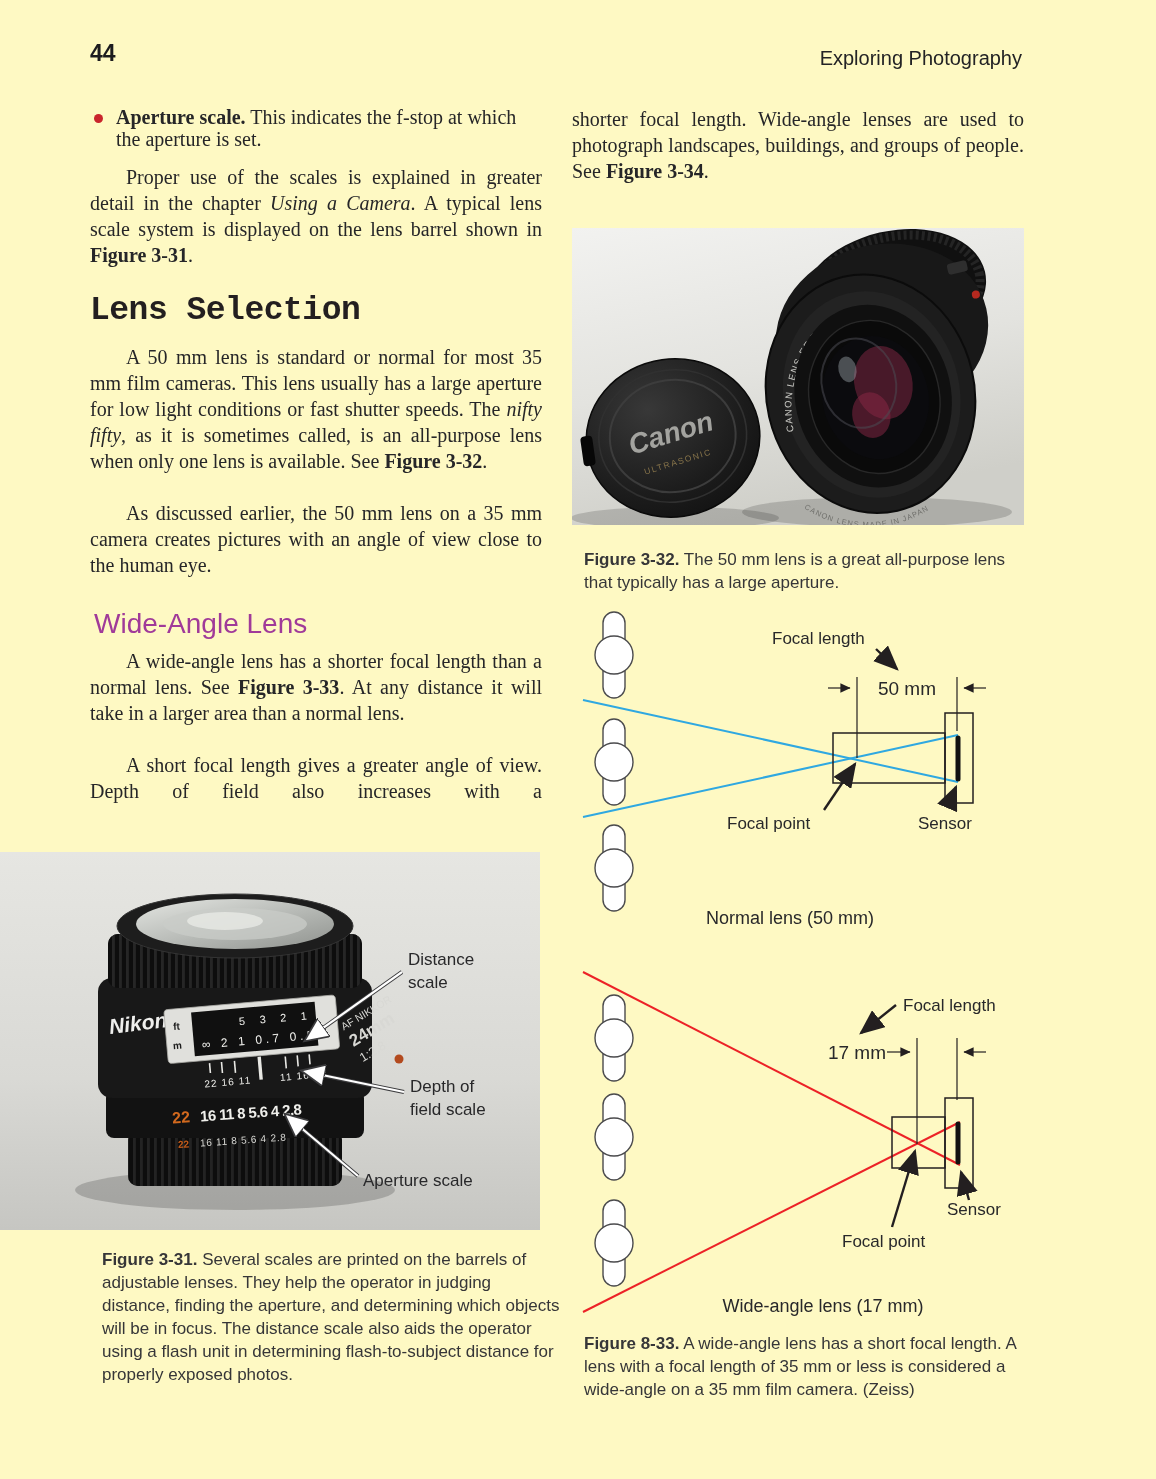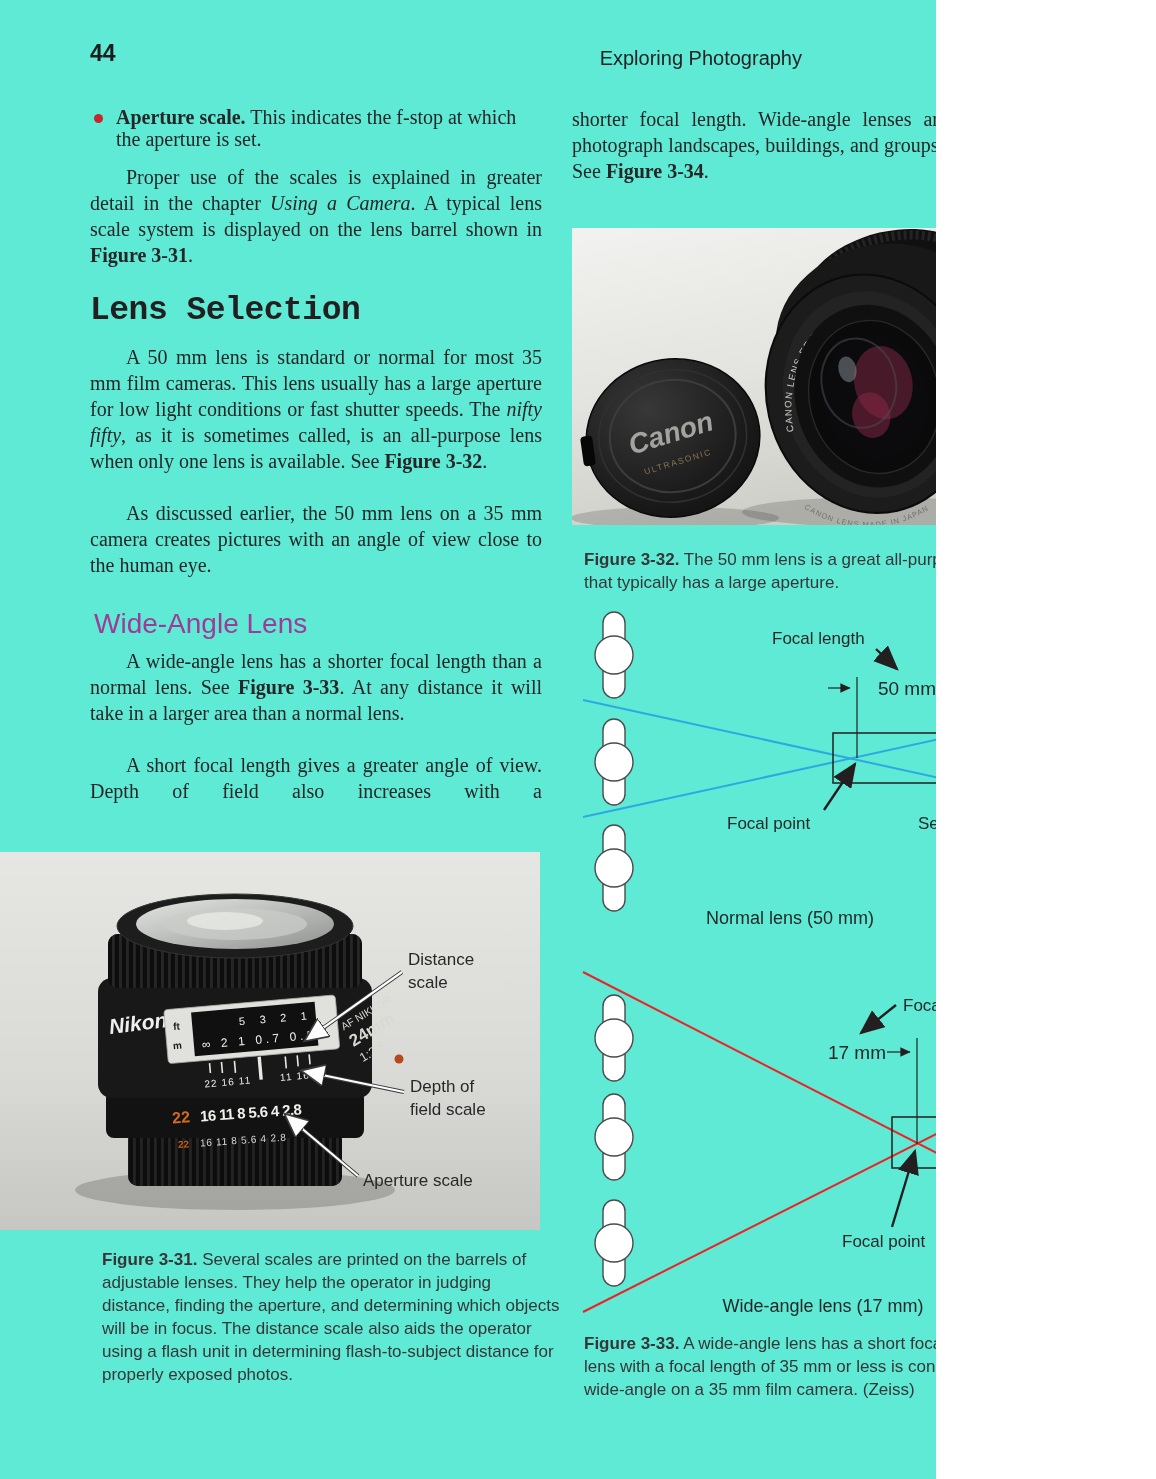--- a/index.html
+++ b/index.html
@@ -1,16 +1,16 @@
 <!DOCTYPE html>
 <html><head>
 <meta charset="utf-8">
 <style>
   html,body{margin:0;padding:0;background:#ffffff;}
-  .page{position:relative;width:936px;height:1479px;background:#5eead4;overflow:hidden;
+  .page{position:relative;width:1156px;height:1479px;background:#fef9c3;overflow:hidden;
         font-family:"Liberation Serif",serif;color:#2b2b2b;}
   .abs{position:absolute;}
   .hdr-num{left:90px;top:40px;font-family:"Liberation Sans",sans-serif;font-weight:bold;font-size:23px;color:#1c1c1e;}
   .hdr-title{right:134px;top:47px;font-family:"Liberation Sans",sans-serif;font-size:20px;color:#232325;}
   .body-p{width:452px;font-size:20px;line-height:26px;text-align:justify;color:#262628;margin:0;}
   .indent{text-indent:36px;}
   .just-last{text-align-last:justify;}
   .b{font-weight:bold;}
   .i{font-style:italic;}
   .bullet-item{left:90px;top:106px;width:452px;padding-left:26px;box-sizing:border-box;
@@ -283,15 +283,15 @@
     <text x="285" y="111" text-anchor="middle" class="diag-dim">17 mm</text>
     <text x="331" y="63" class="diag-label">Focal length</text>
     <line x1="324" y1="57" x2="289" y2="85" stroke="#231f20" stroke-width="2.4" marker-end="url(#d2ah)"></line>
     <text x="375" y="267" class="diag-label">Sensor</text>
     <line x1="397" y1="252" x2="389" y2="224" stroke="#231f20" stroke-width="2.4" marker-end="url(#d2ah)"></line>
     <text x="270" y="299" class="diag-label">Focal point</text>
     <line x1="320" y1="279" x2="343" y2="203" stroke="#231f20" stroke-width="2.4" marker-end="url(#d2ah)"></line>
     <text x="251" y="364" text-anchor="middle" class="diag-cap">Wide-angle lens (17 mm)</text>
   </svg>
 
-  <p class="abs caption" style="left:572px;top:1320px;width:452px;"><span class="b">Figure 3-33.</span><span> A wide-angle lens has a short focal length. A lens with a focal length of 35 mm or less is considered a wide-angle on a 35 mm film camera. (Zeiss)</span></p>
+  <p class="abs caption" style="left:572px;top:1320px;width:452px;"><span class="b">Figure 8-33.</span><span> A wide-angle lens has a short focal length. A lens with a focal length of 35 mm or less is considered a wide-angle on a 35 mm film camera. (Zeiss)</span></p>
 
 </div>
 
 </body></html>

